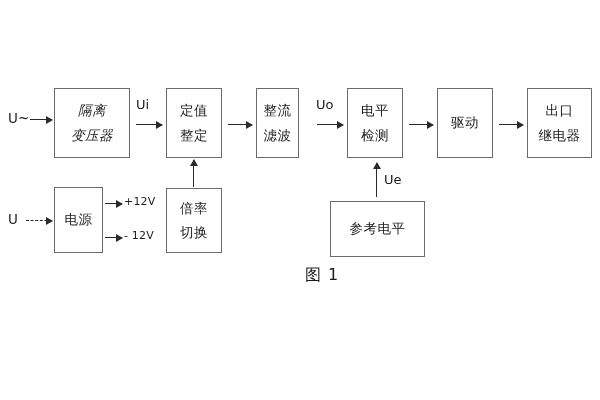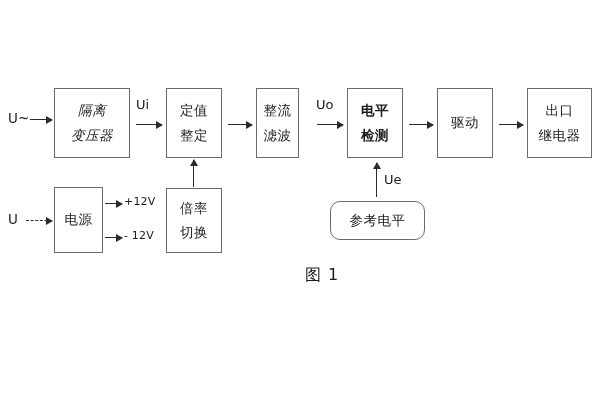--- a/index.html
+++ b/index.html
@@ -119,21 +119,21 @@
   <div class="arrow-h" style="left:228px; top:124px; width:24px;"></div>
 
   <div class="blk" style="left:256px; top:88px; width:43px; height:70px;">
     <span class="ln">整流</span>
     <span class="ln">滤波</span>
   </div>
 
   <div class="lbl sig" style="left:316px; top:98px;">Uo</div>
   <div class="arrow-h" style="left:317px; top:124px; width:26px;"></div>
 
-  <div class="blk" style="left:347px; top:88px; width:56px; height:70px;font-weight:bold;">
+  <div class="blk" style="left:347px; top:88px; width:56px; height:70px;">
     <span class="ln">电平</span>
     <span class="ln">检测</span>
   </div>
 
   <div class="arrow-h" style="left:409px; top:124px; width:24px;"></div>
 
   <div class="blk one" style="left:437px; top:88px; width:56px; height:70px;">
     <span class="ln">驱动</span>
   </div>
 
@@ -160,19 +160,19 @@
   <div class="blk" style="left:166px; top:188px; width:56px; height:65px;">
     <span class="ln">倍率</span>
     <span class="ln">切换</span>
   </div>
 
   <div class="arrow-v-up" style="left:193px; top:160px; height:27px;"></div>
 
   <div class="arrow-v-up" style="left:376px; top:163px; height:34px;"></div>
   <div class="lbl sig" style="left:384px; top:173px;">Ue</div>
 
-  <div class="blk one" style="left:330px; top:201px; width:95px; height:39px;border-radius:10px;">
+  <div class="blk one" style="left:330px; top:201px; width:95px; height:56px;">
     <span class="ln">参考电平</span>
   </div>
 
   <div class="caption" style="left:305px; top:265px;">图 1</div>
 
 </div>
 
 </body></html>

